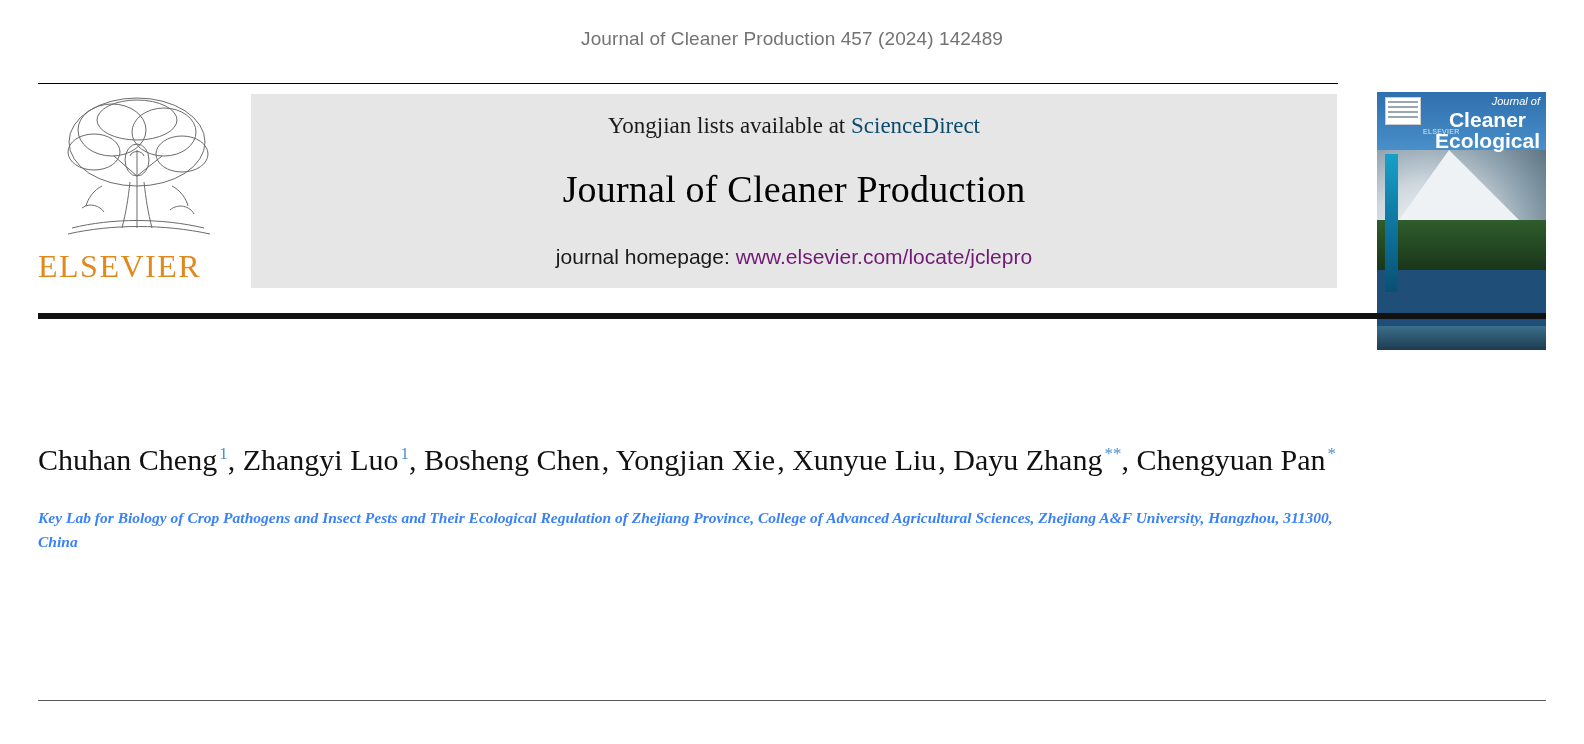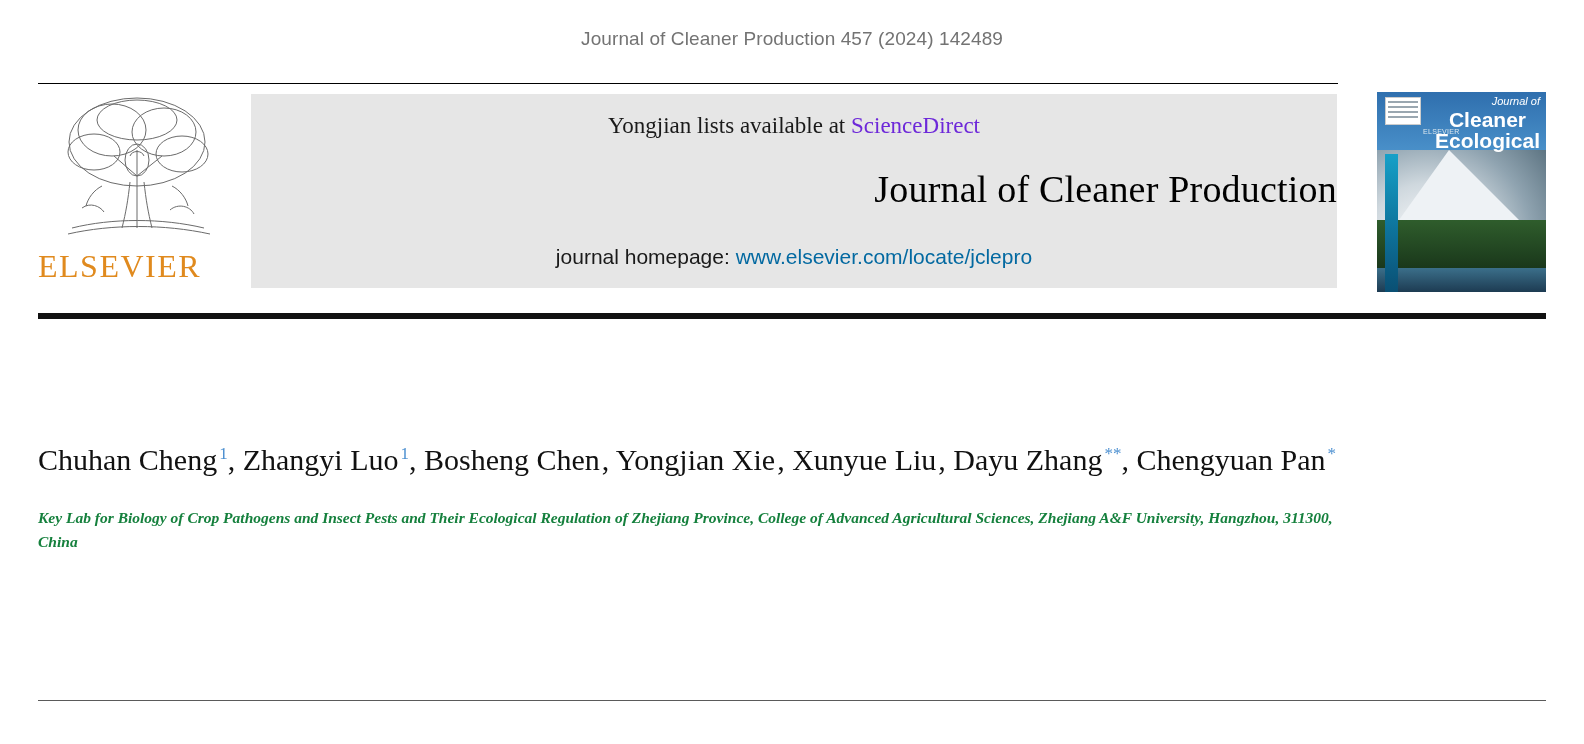--- a/index.html
+++ b/index.html
@@ -82,48 +82,47 @@
     height: 194px;
     background: #e6e6e6;
     text-align: center;
   }
   .banner-contents {
     margin-top: 19px;
     font-size: 23px;
     color: #1a1a1a;
   }
   .banner-contents a {
-    color: #6d28d9;
+    color: #0c4a6e;
     text-decoration: none;
   }
   .banner-journal {
     margin-top: 28px;
     font-size: 38px;
     color: #000000;
     letter-spacing: 0.2px;
-    text-align: right;
   }
   .banner-homepage {
     margin-top: 34px;
     font-family: "Liberation Sans", sans-serif;
     font-size: 21px;
     color: #1a1a1a;
   }
   .banner-homepage a {
-    color: #0369a1;
+    color: #701a75;
     text-decoration: none;
   }
 
   
   .cover {
     position: absolute;
     left: 1339px;
     top: 8px;
     width: 169px;
-    height: 200px;
+    height: 258px;
     background: #1f4e79;
     overflow: hidden;
   }
   .cover-top {
     position: absolute;
     left: 0; top: 0; right: 0;
     height: 72px;
     background: linear-gradient(180deg,#2f6fae 0%, #4f97cf 100%);
   }
   .cover-title {
@@ -241,21 +240,21 @@
     vertical-align: super;
     margin-left: 2px;
   }
   .affiliation {
     margin-top: 26px;
     font-family: "Liberation Serif", serif;
     font-style: italic;
     font-weight: bold;
     font-size: 15.5px;
     line-height: 1.55;
-    color: #15803d;
+    color: #3b82f6;
     width: 1300px;
   }
   .article-rule {
     position: absolute;
     top: 700px;
     left: 38px;
     width: 1508px;
     height: 1px;
     background: #5a5a5a;
   }

